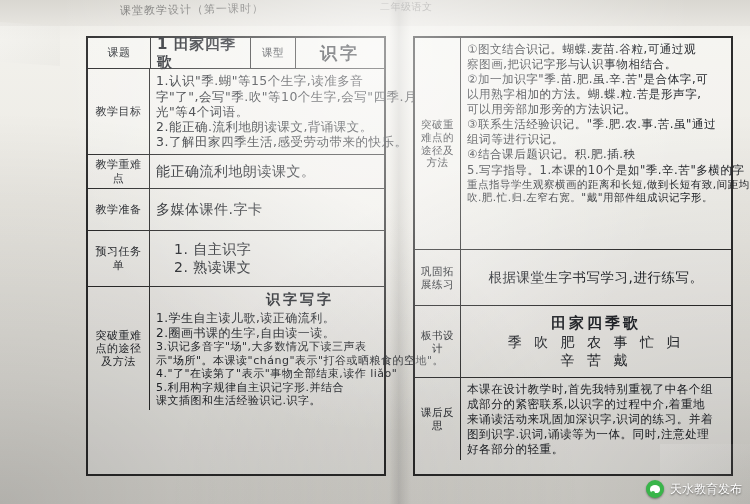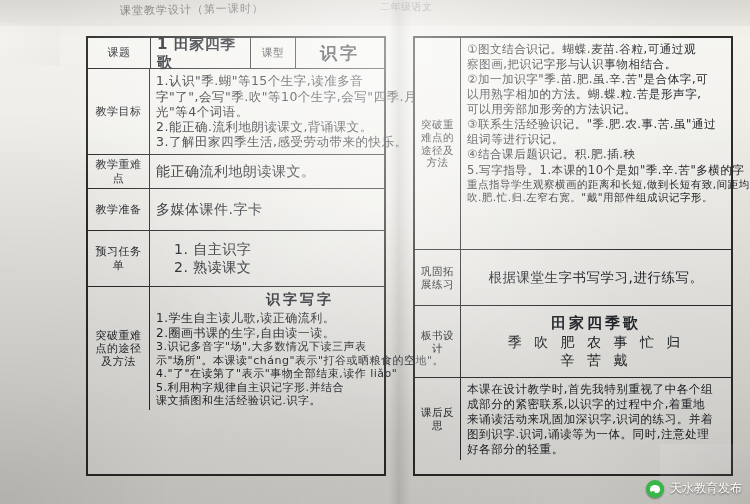--- a/index.html
+++ b/index.html
@@ -85,21 +85,21 @@
   
   .titlerow{display:flex;border-bottom:1.6px solid #2b2b2b;height:30px;}
   .titlerow .l1{flex:0 0 62px;border-right:1.6px solid #2b2b2b;display:flex;align-items:center;justify-content:center;font-size:11px;}
   .titlerow .v1{flex:1;display:flex;align-items:center;padding-left:6px;font-size:15px;font-weight:bold;}
   .titlerow .l2{flex:0 0 44px;border-left:1.6px solid #2b2b2b;border-right:1.6px solid #2b2b2b;display:flex;align-items:center;justify-content:center;font-size:10.5px;text-align:center;line-height:1.1;}
   .titlerow .v2{flex:0 0 88px;display:flex;align-items:center;justify-content:center;font-size:17px;font-weight:bold;letter-spacing:3px;}
 
   
   .wm{
     position:absolute;right:8px;bottom:6px;z-index:8;
-    display:flex;gap:6px;
+    display:flex;align-items:center;gap:6px;
     color:#fff;font-size:12px;
     text-shadow:0 1px 2px rgba(0,0,0,.6);
   }
   .wm .logo{
     width:18px;height:18px;border-radius:50%;
     background:#39b54a;position:relative;flex:0 0 18px;
     box-shadow:0 1px 2px rgba(0,0,0,.4);
   }
   .wm .logo:before{
     content:"";position:absolute;left:4px;top:5px;width:10px;height:8px;

